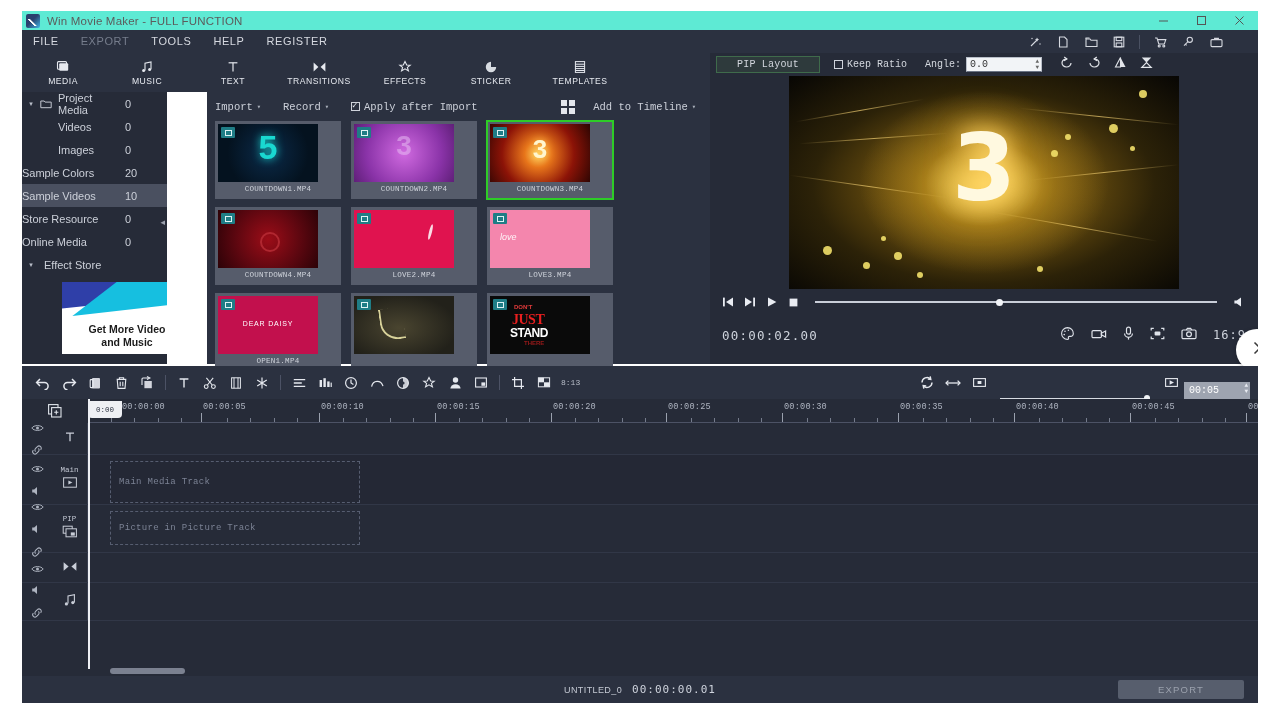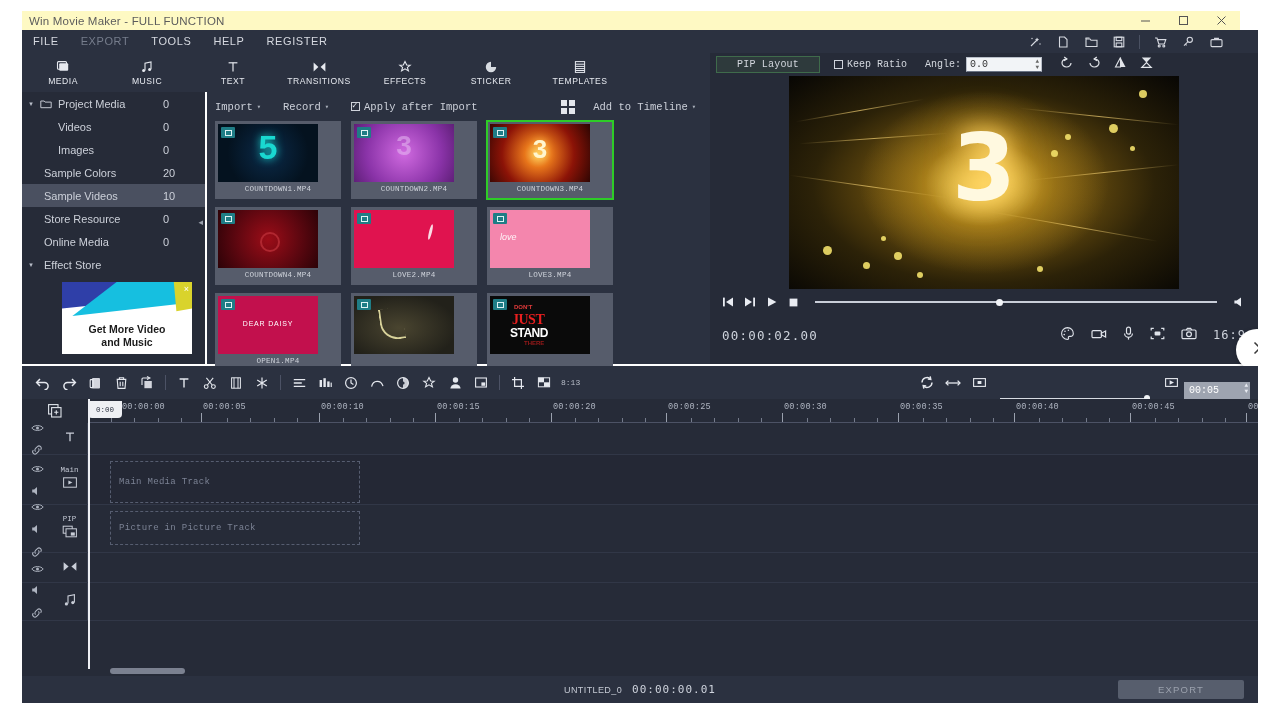--- a/index.html
+++ b/index.html
@@ -10,23 +10,23 @@
     overflow: hidden;
   }
   #app {
     position: relative;
     width: 1280px; height: 725px;
     background: #ffffff;
   }
 
   
   .titlebar {
-    position: absolute; left: 4px; top: 11px;
+    position: absolute; left: 22px; top: 11px;
     width: 1236px; height: 19px;
-    background: #fef9c3;
+    background: #5eead4;
     display: flex; align-items: center;
   }
   .title-logo {
     width: 14px; height: 14px; margin-left: 4px; margin-right: 7px;
     background: linear-gradient(135deg, #2a3f6e 0%, #2a3f6e 45%, #3fb8e8 100%);
     border-radius: 2px;
     position: relative; overflow: hidden;
   }
   .title-logo::after {
     content: ""; position: absolute; left: 1px; bottom: 2px;
@@ -85,39 +85,39 @@
   .tab.music   { width: 86px; }
   .tab.text    { width: 86px; }
   .tab.trans   { width: 86px; }
   .tab.effects { width: 86px; }
   .tab.sticker { width: 86px; }
   .tab.templates{ width: 92px; }
 
   
   .sidebar {
     position: absolute; left: 22px; top: 92px;
-    width: 183px; height: 272px;
+    width: 145px; height: 272px;
     background: #262b38;
     overflow: hidden;
   }
   .side-row {
     height: 23px; display: flex; align-items: center;
     font-size: 11px; color: #ccd0d9; position: relative;
   }
   .side-row.sel { background: #4a5060; }
   .side-row .caret {
     width: 18px; text-align: center; font-size: 7px; color: #b9bec9;
   }
   .side-row .folder-ico { width: 14px; color: #c3c7d1; display:flex; align-items:center; }
   .side-row .lbl { flex: 1; }
   .side-row .cnt { width: 42px; font-size: 11px; color: #ccd0d9; }
   .side-row.lvl0 .lbl { margin-left: 4px; }
   .side-row.lvl1 { padding-left: 36px; }
   .side-row.lvl1 .cnt { width: 42px; }
-  .side-row.lvl0b { padding-left: 22px; }
+  .side-row.lvl0b { }
   .collapse-arrow {
     position: absolute; right: 2px; top: 125px;
     font-size: 9px; color: #9aa0ad;
   }
   .promo {
     position: absolute; left: 40px; top: 190px;
     width: 130px; height: 72px; background: #ffffff; overflow: hidden;
   }
   .promo-art {
     position: relative; width: 130px; height: 34px; overflow: hidden;

